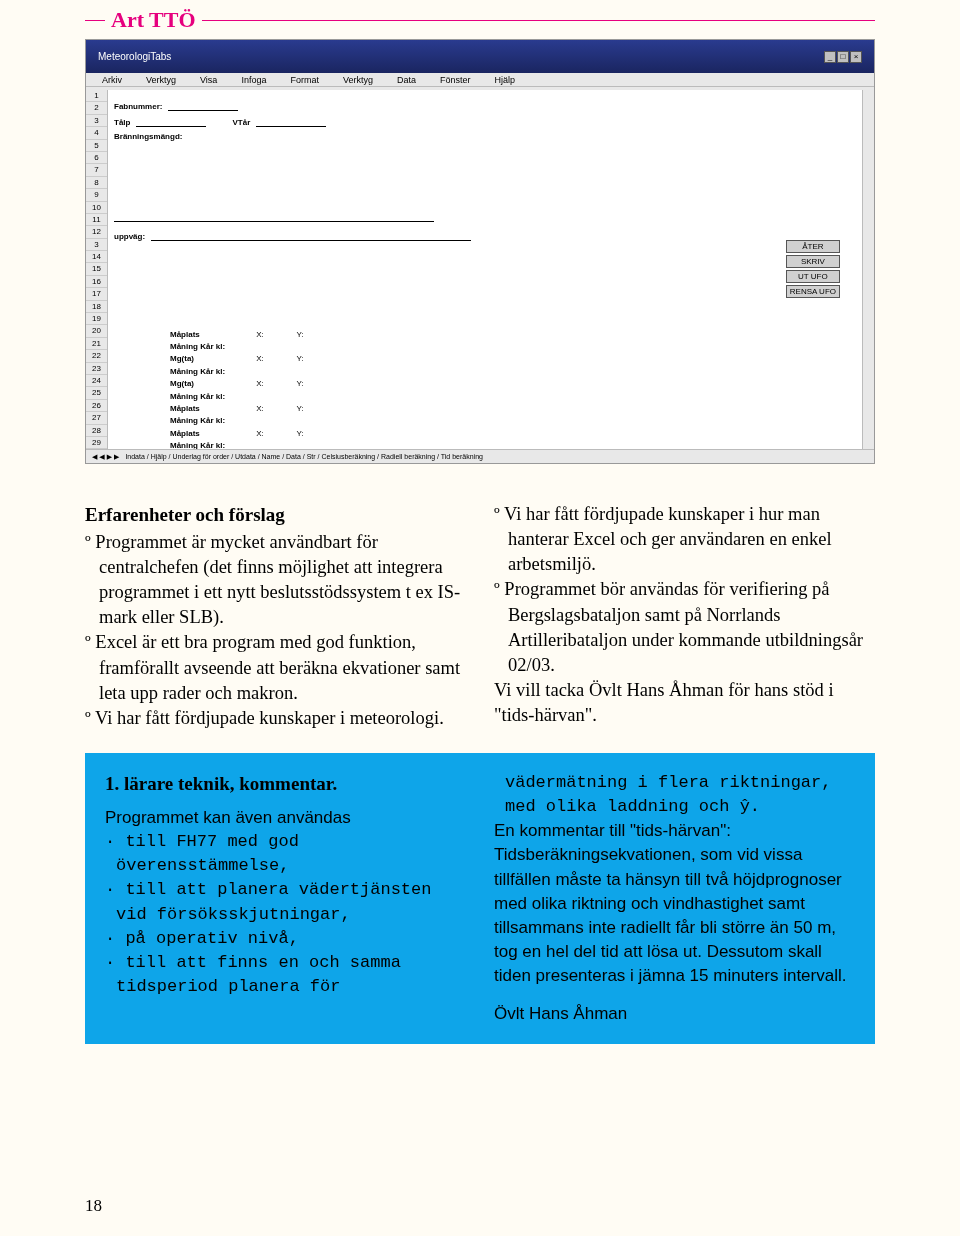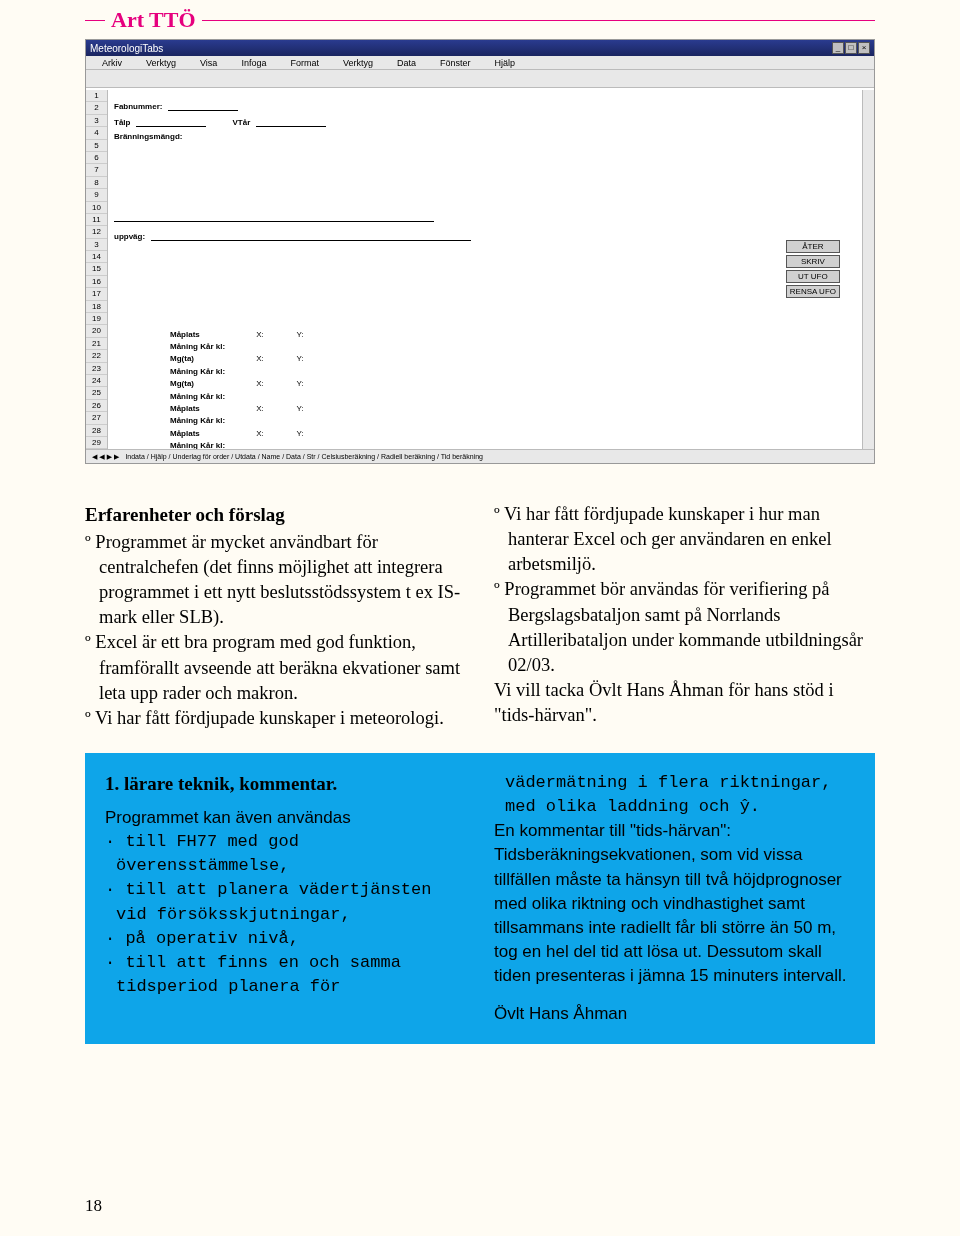--- a/index.html
+++ b/index.html
@@ -38,25 +38,25 @@
     border: 1px solid #999;
     background: #fff;
     margin-top: 18px;
     position: relative;
     font-family: Arial, sans-serif;
     font-size: 9px;
     color: #000;
     overflow: hidden;
   }
   .titlebar {
-    height: 16px;
+    height: 33px;
     background: linear-gradient(#2a3b8f, #1a2560);
     color: #fff;
     font-size: 10px;
-    padding: 1px 4px;
+    padding: 1px 12px;
     display: flex;
     align-items: center;
     justify-content: space-between;
   }
   .titlebar .ctrls { display:flex; gap:1px; }
   .titlebar .ctrl { width:12px; height:12px; background:#c0c0c0; border:1px solid #555; font-size:8px; text-align:center; line-height:10px; color:#000;}
   .menubar {
     height: 14px;
     background: #e8e8e8;
     border-bottom: 1px solid #bbb;

